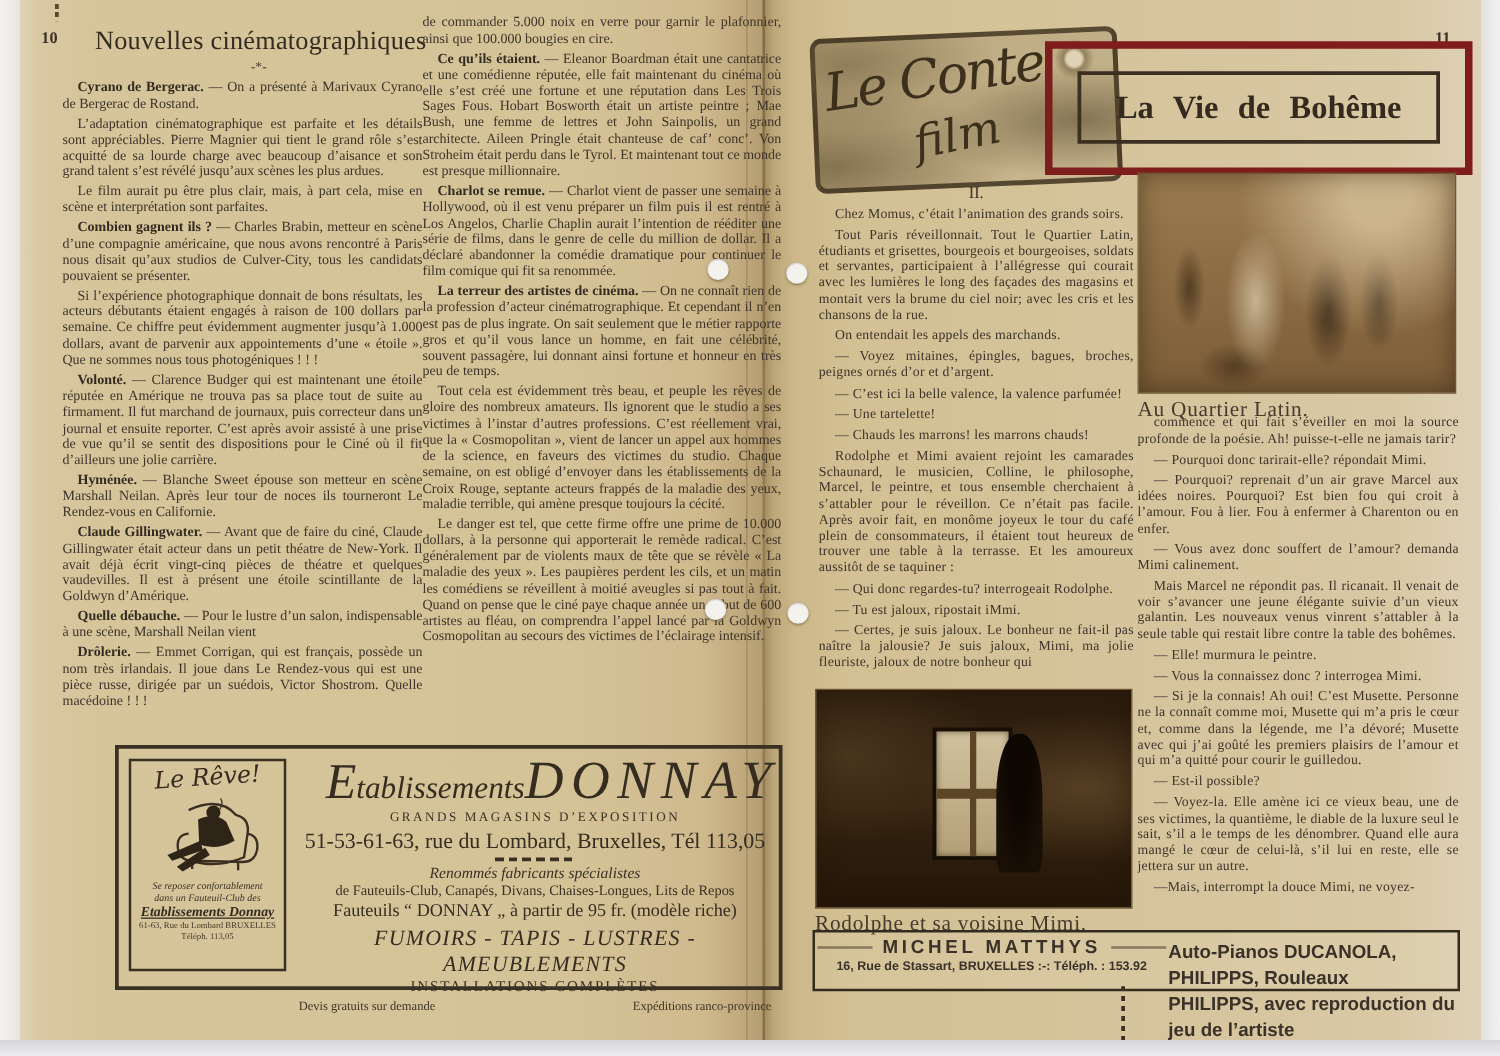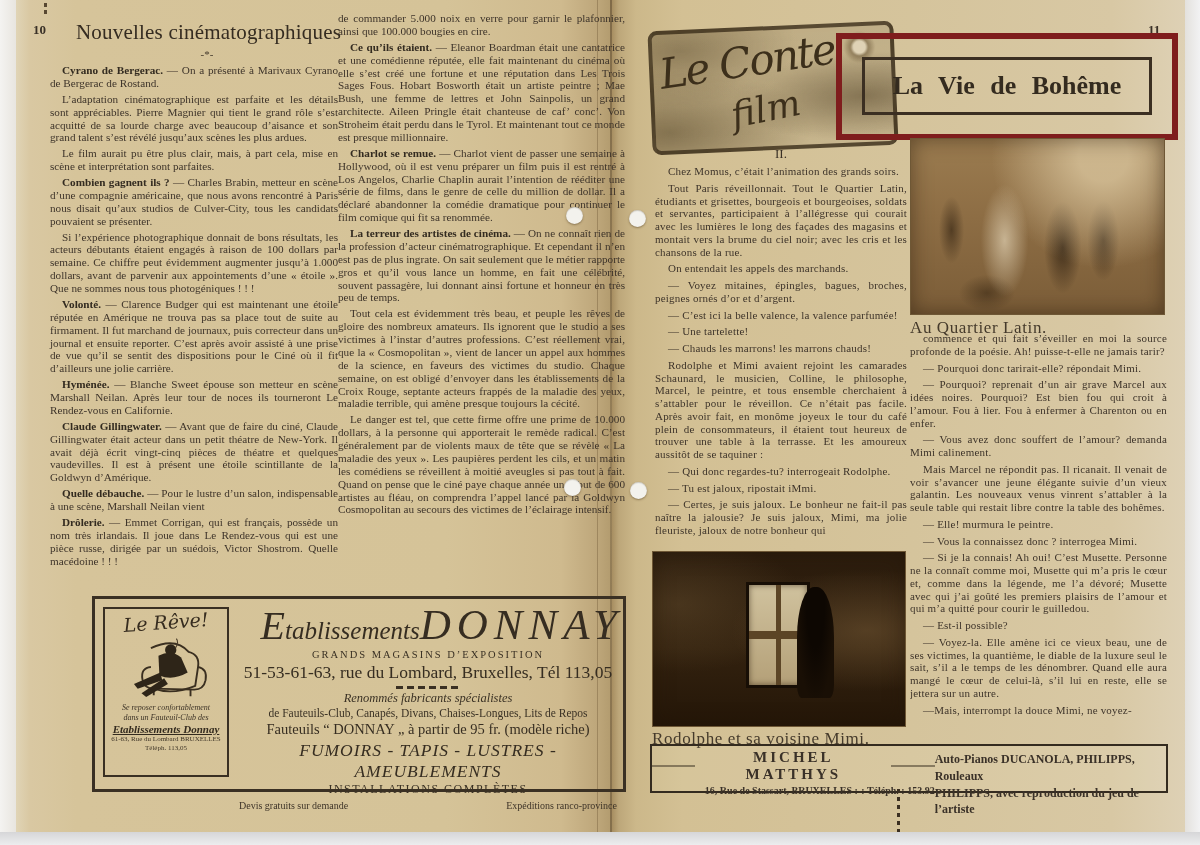--- a/index.html
+++ b/index.html
@@ -103,26 +103,26 @@
   .mimi-window::before{content:"";position:absolute;left:46%;top:0;width:8%;height:100%;background:#5c4526;}
   .mimi-window::after{content:"";position:absolute;left:0;top:46%;width:100%;height:8%;background:#5c4526;}
   .mimi-figure{position:absolute;left:57%;top:20%;width:15%;height:64%;
     background:radial-gradient(ellipse at 50% 12%, #0d0702 35%, #190f05 75%);border-radius:45% 45% 12% 12%;}
   .caption{position:absolute;text-align:left;font-size:17px;letter-spacing:.6px;color:#453a2b;}
   #cap-latin{left:910px;top:318px;width:253px;}
   #cap-mimi{left:652px;top:729px;width:252px;}
 
   
   #ad-matthys{position:absolute;left:650px;top:744px;width:514px;height:45px;border:2.5px solid #342b1f;
-    display:flex;font-family:Liberation Serif, serif;background:rgba(255,250,235,.08);}
+    display:flex;font-family:Liberation Sans, sans-serif;background:rgba(255,250,235,.08);}
   .mat-left{width:55%;text-align:center;padding-top:3px;}
   .mat-name{font-weight:bold;font-size:15px;letter-spacing:3px;color:#3a3128;display:flex;align-items:center;justify-content:center;gap:8px;}
   .mat-rule{display:inline-block;width:44px;height:2px;background:rgba(70,58,42,.55);}
-  .mat-addr{font-weight:bold;font-size:10px;margin-top:2px;color:#3a3128;text-align:right;}
-  .mat-right{width:45%;padding-top:5px;text-align:left;font-weight:bold;font-size:12px;line-height:1.4;color:#3a3128;}
+  .mat-addr{font-weight:bold;font-size:10px;margin-top:2px;color:#3a3128;}
+  .mat-right{width:45%;padding-top:5px;text-align:left;font-weight:bold;font-size:15px;line-height:1.4;color:#3a3128;}
 
   #sew-mark{position:absolute;left:897px;top:789px;width:3px;height:43px;
     background:repeating-linear-gradient(180deg,#3b2f21 0 4px,transparent 4px 8px);}
   #stray-mark{position:absolute;left:44px;top:3px;width:3px;height:14px;
     background:repeating-linear-gradient(180deg,#584832 0 4px,transparent 4px 7px);}
   .bottom-strip{position:absolute;left:0;top:832px;width:1200px;height:13px;background:linear-gradient(180deg,#d6d6d8,#ecedee);}
   .right-strip{position:absolute;left:1185px;top:0;width:15px;height:832px;background:linear-gradient(90deg,#e3e1dd,#f2f2f3);}
   .left-strip{position:absolute;left:0;top:0;width:16px;height:832px;background:linear-gradient(90deg,#f4f3f1,#e8e5df);}
 </style>
 </head>

